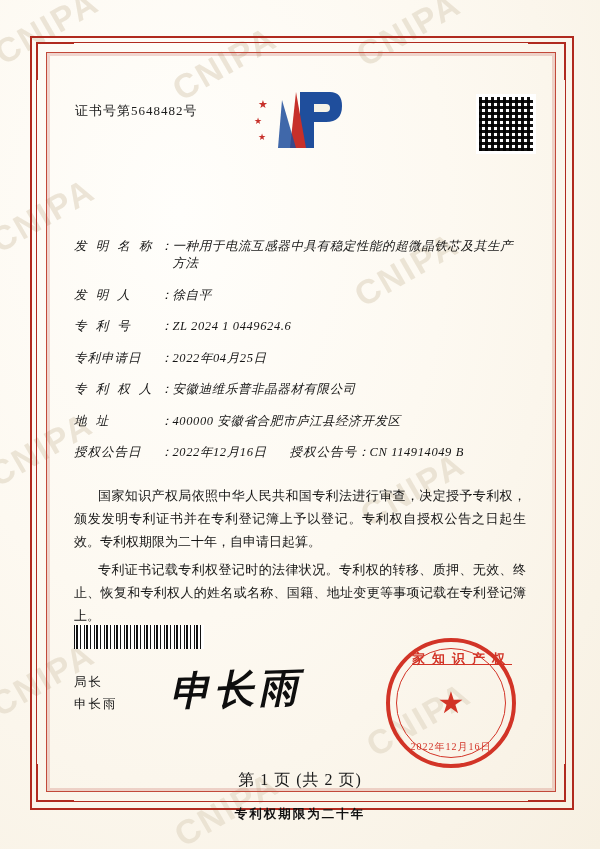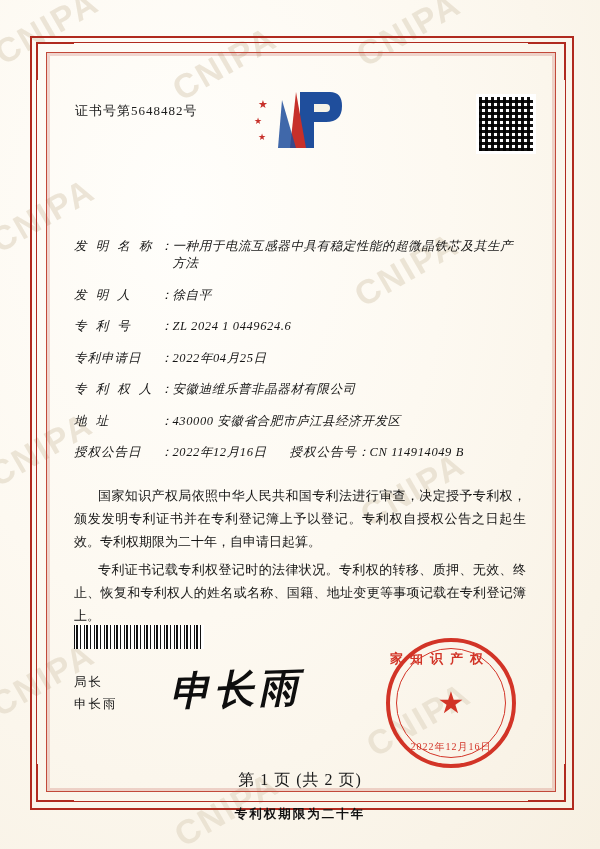--- a/index.html
+++ b/index.html
@@ -103,22 +103,22 @@
     position:absolute;left:110px;top:592px;font-size:40px;color:#0e0e0e;
     font-family:"DejaVu Serif", serif;font-style:italic;font-weight:bold;
     letter-spacing:4px;transform:rotate(-2deg);
   }
   .seal{
     position:absolute;right:24px;top:568px;width:122px;height:122px;
     border:4px solid #cf2417;border-radius:50%;
     color:#cf2417;opacity:.92;
   }
   .seal .sealtext{
-    position:absolute;left:0;top:8px;width:100%;text-align:left;
-    font-size:13px;letter-spacing:7px;font-weight:bold;
+    position:absolute;left:0;top:8px;width:100%;text-align:right;
+    font-size:13px;letter-spacing:7px;font-weight:bold;text-decoration:underline;
   }
   .seal .star{
     position:absolute;left:50%;top:46px;transform:translateX(-50%);
     font-size:30px;line-height:30px;color:#cf2417;
   }
   .seal .sealsub{
     position:absolute;left:0;bottom:10px;width:100%;text-align:center;
     font-size:10px;letter-spacing:1px;
   }
   .seal .inner-ring{
@@ -205,21 +205,21 @@
 
       <div class="row">
         <span class="lbl">专 利 权 人</span>
         <span class="colon">：</span>
         <span class="val">安徽迪维乐普非晶器材有限公司</span>
       </div>
 
       <div class="row">
         <span class="lbl">地          址</span>
         <span class="colon">：</span>
-        <span class="val">430000 安徽省合肥市庐江县经济开发区</span>
+        <span class="val">400000 安徽省合肥市庐江县经济开发区</span>
       </div>
 
       <div class="row split">
         <span class="lbl narrow">授权公告日</span>
         <span class="colon">：</span>
         <span class="val">2022年12月16日</span>
         <span class="right-lbl">授权公告号</span>
         <span class="colon">：</span>
         <span class="val">CN 114914049 B</span>
       </div>

